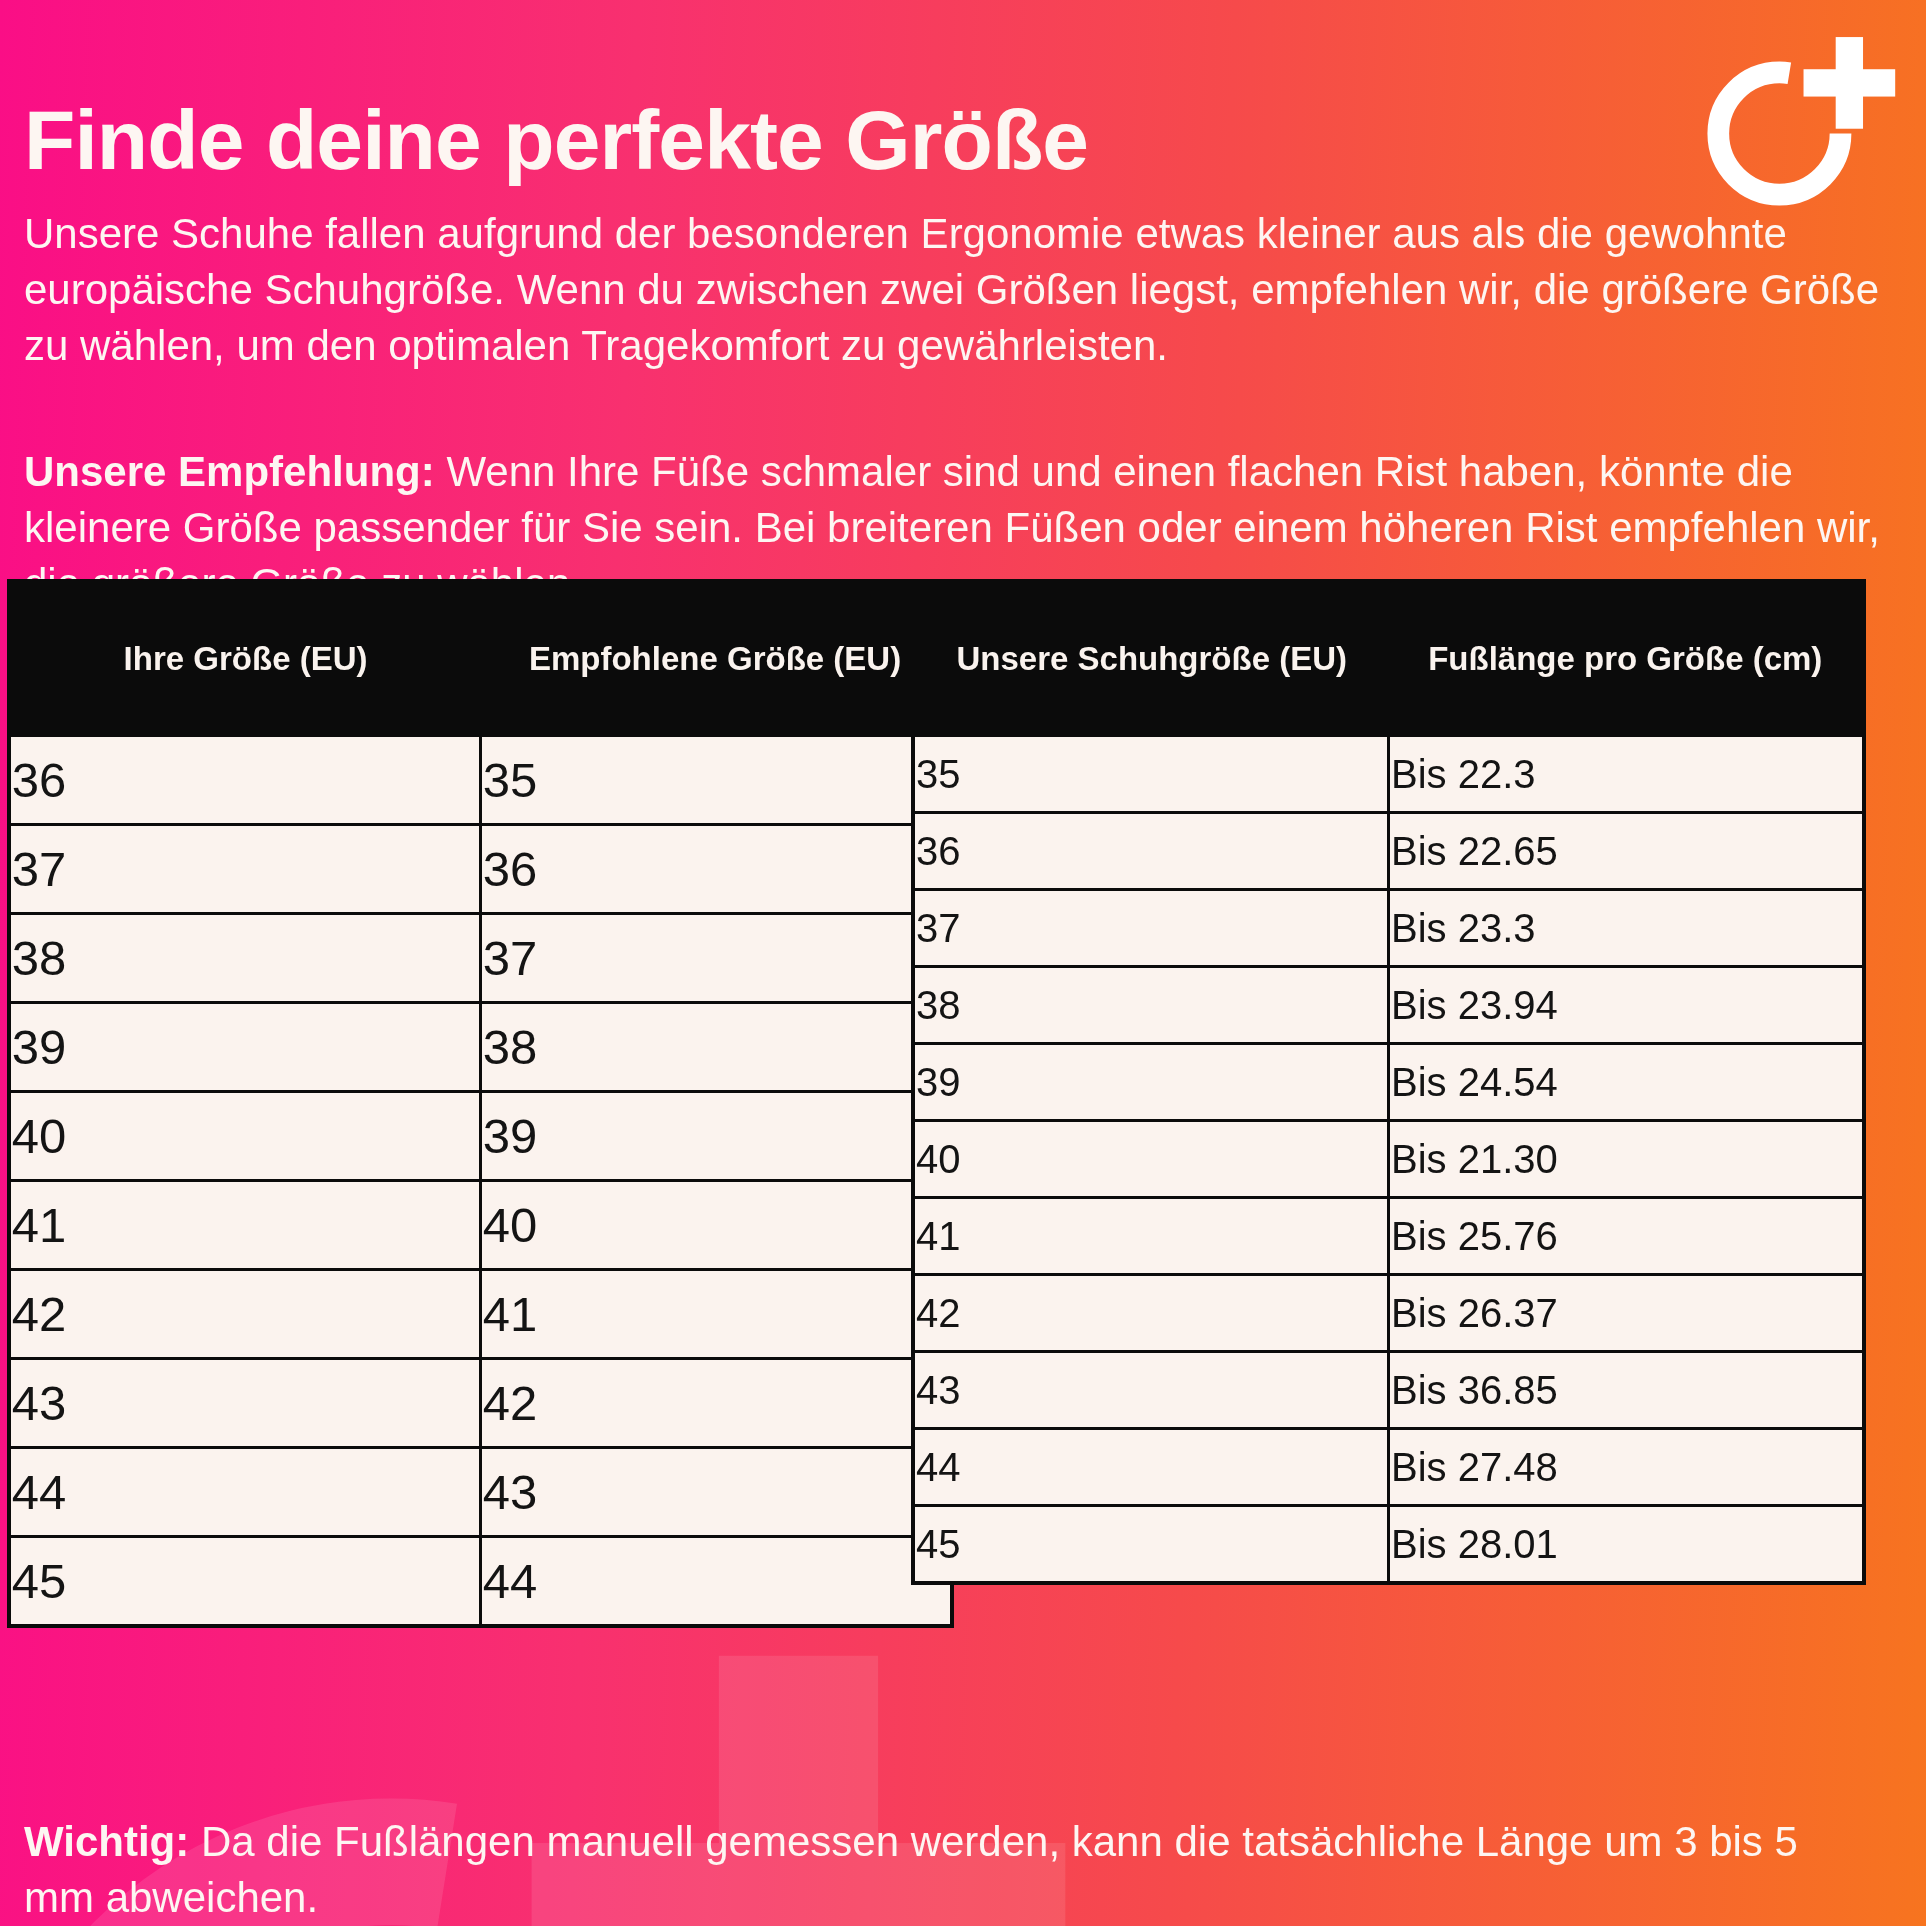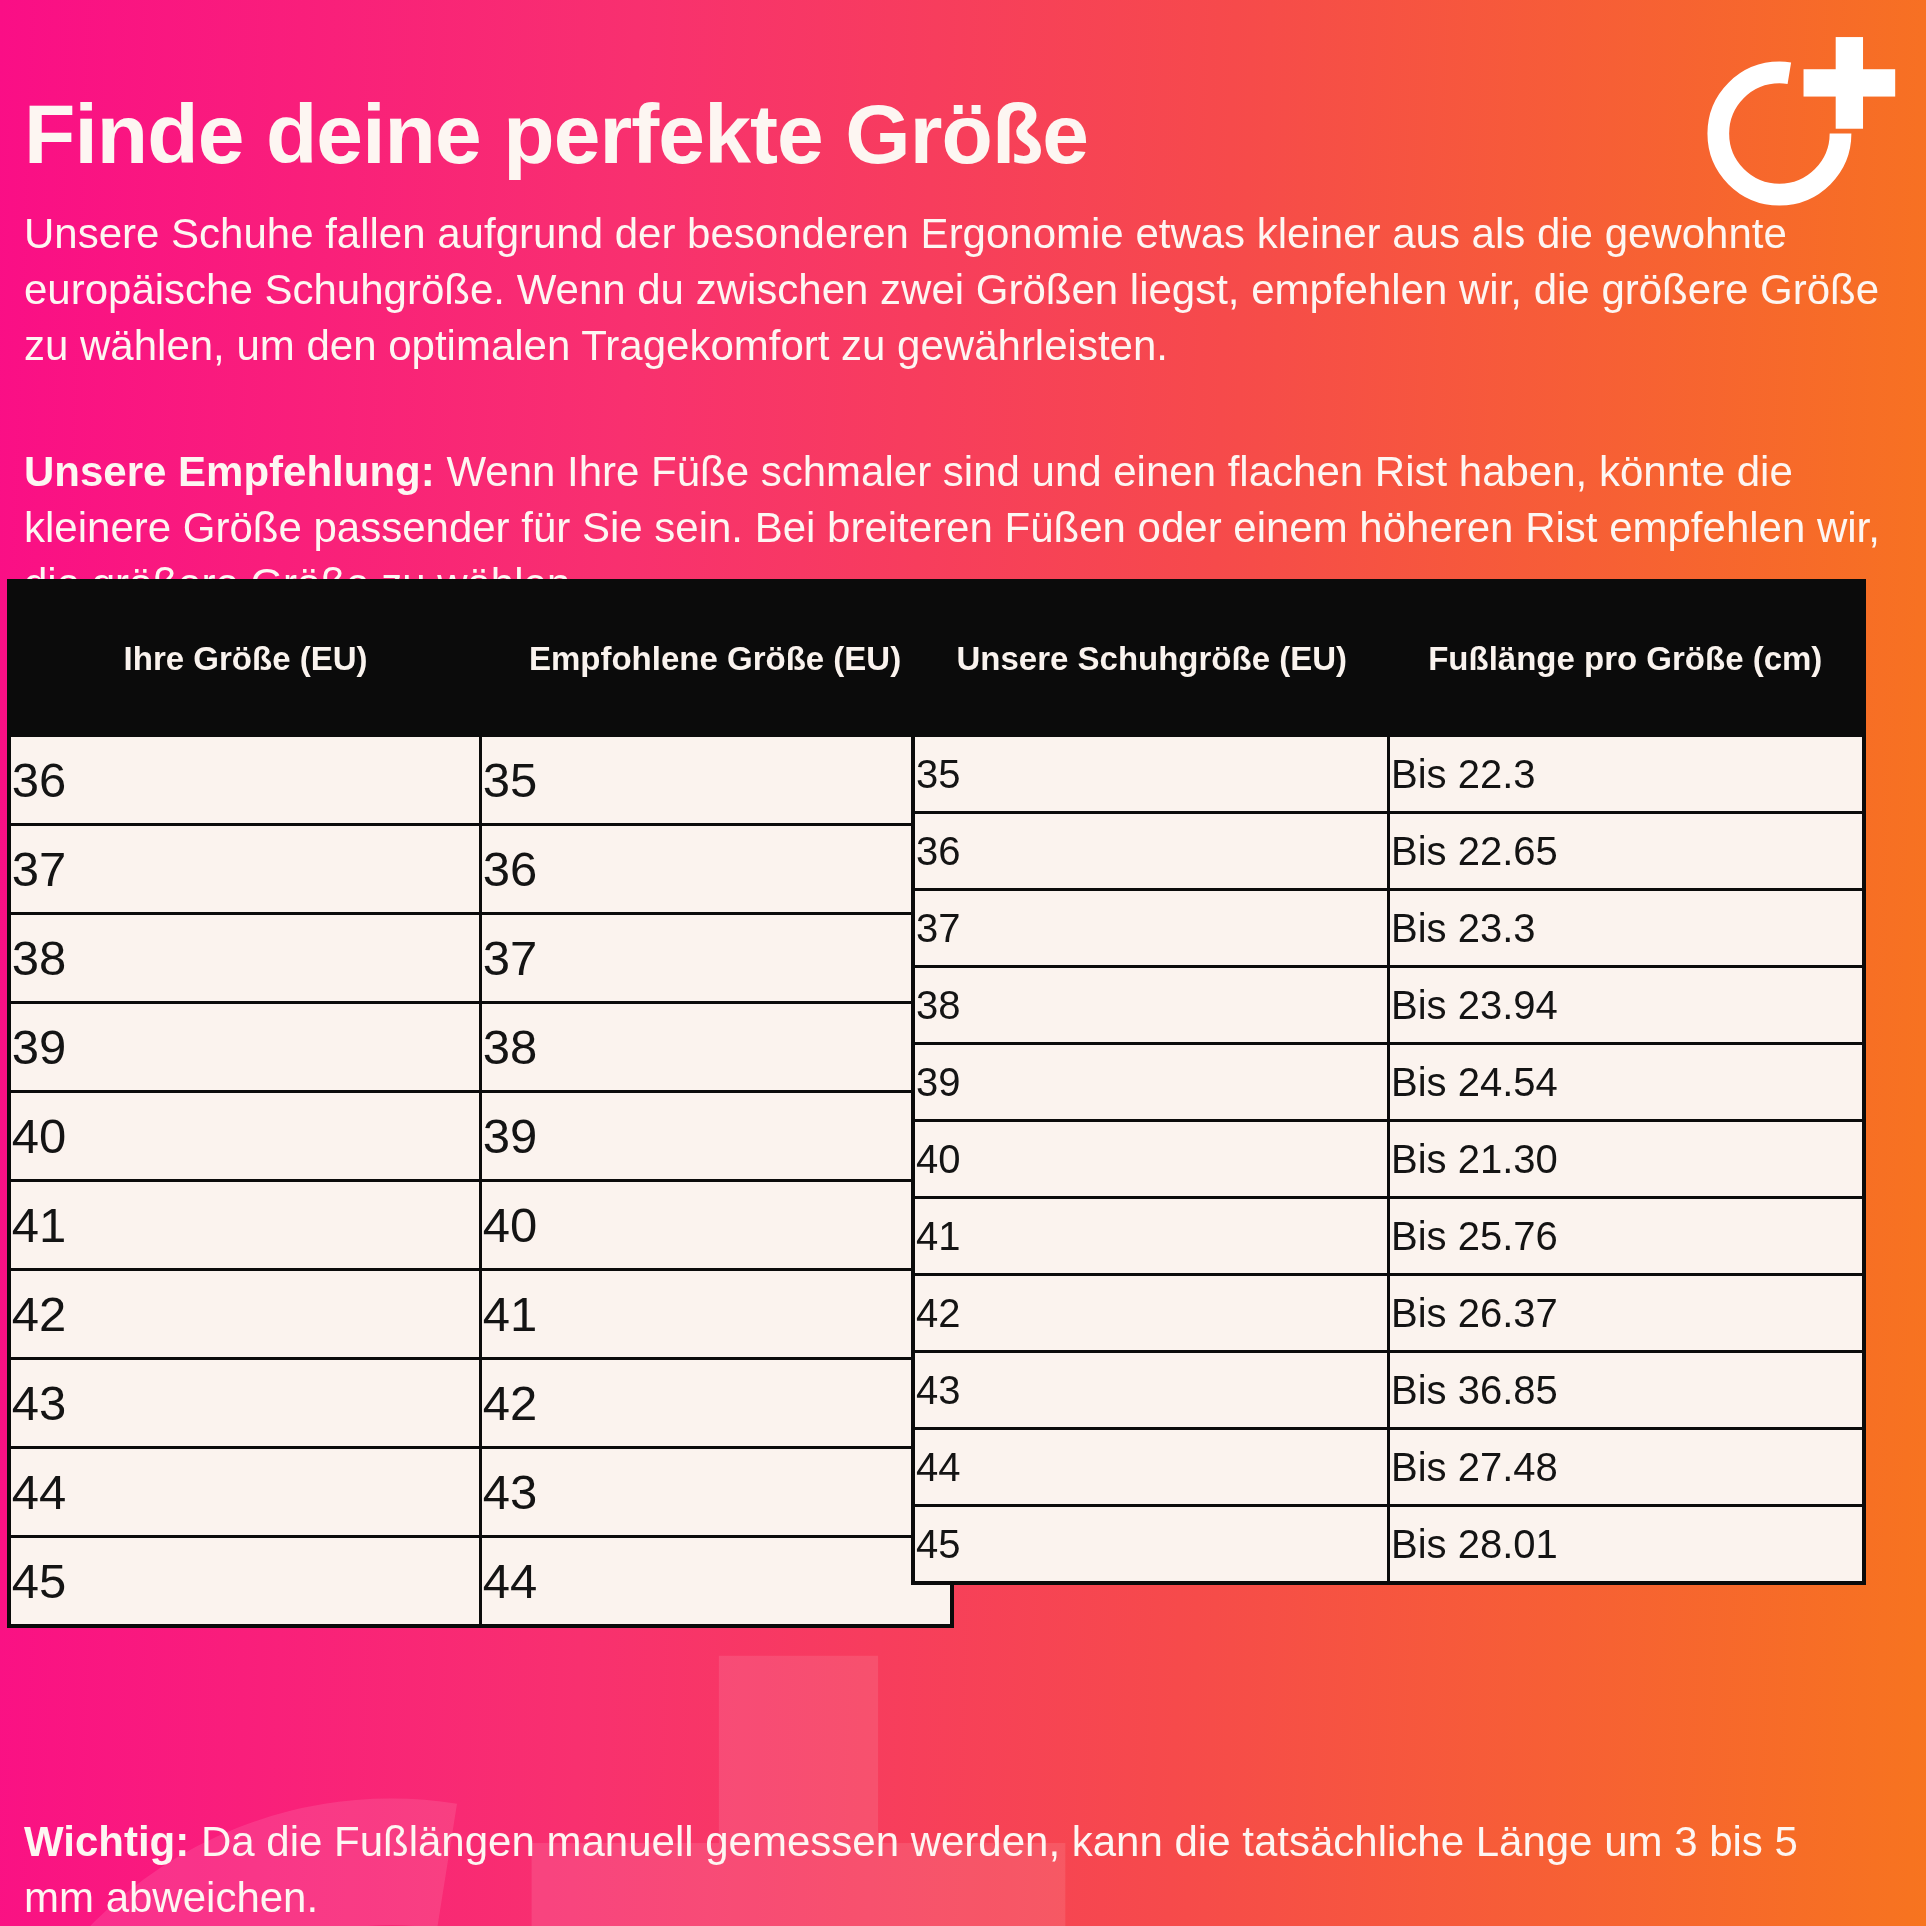--- a/index.html
+++ b/index.html
@@ -10,21 +10,21 @@
     color:#fdf6f2;
     -webkit-font-smoothing:antialiased;
   }
   .abs{position:absolute;}
   .watermark{
     left:-77px;top:1609px;width:1147px;height:1130px;
     opacity:0.10;pointer-events:none;
   }
   .logo{left:1699px;top:26px;width:197px;height:195px;}
   .title{
-    left:24px;top:32px;width:1627px;
+    left:24px;top:38px;width:1627px;
     font-size:84px;font-weight:800;letter-spacing:-0.9px;line-height:1.1;
     color:#fdf6f2;
   }
   .para{
     left:24px;width:1882px;
     font-size:42px;line-height:1.33;color:#fdf6f2;
   }
   .p1{top:164px;}
   .p2{top:402px;}
   .note{top:1772px;width:1832px;}

